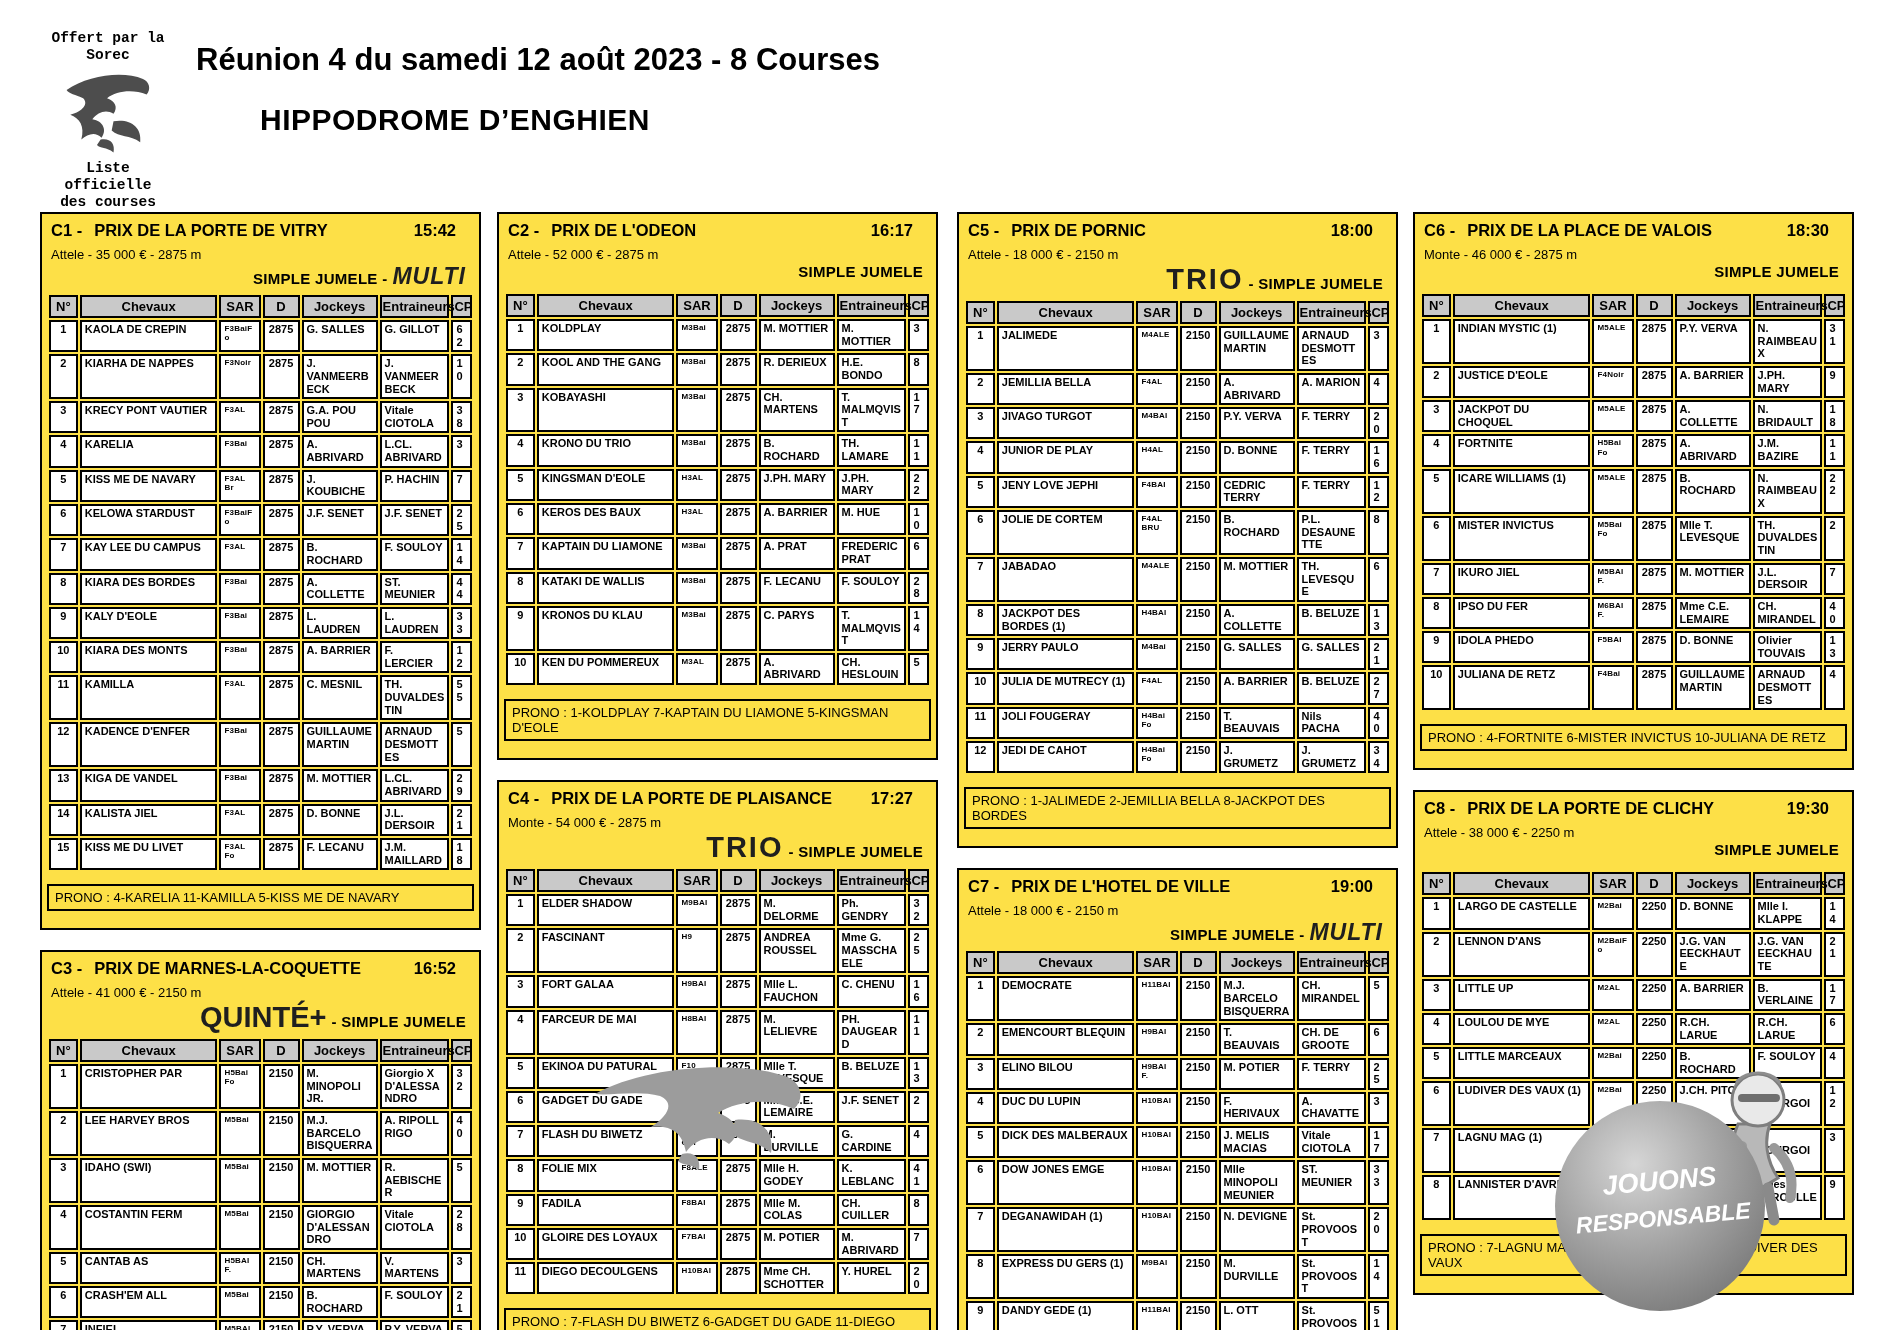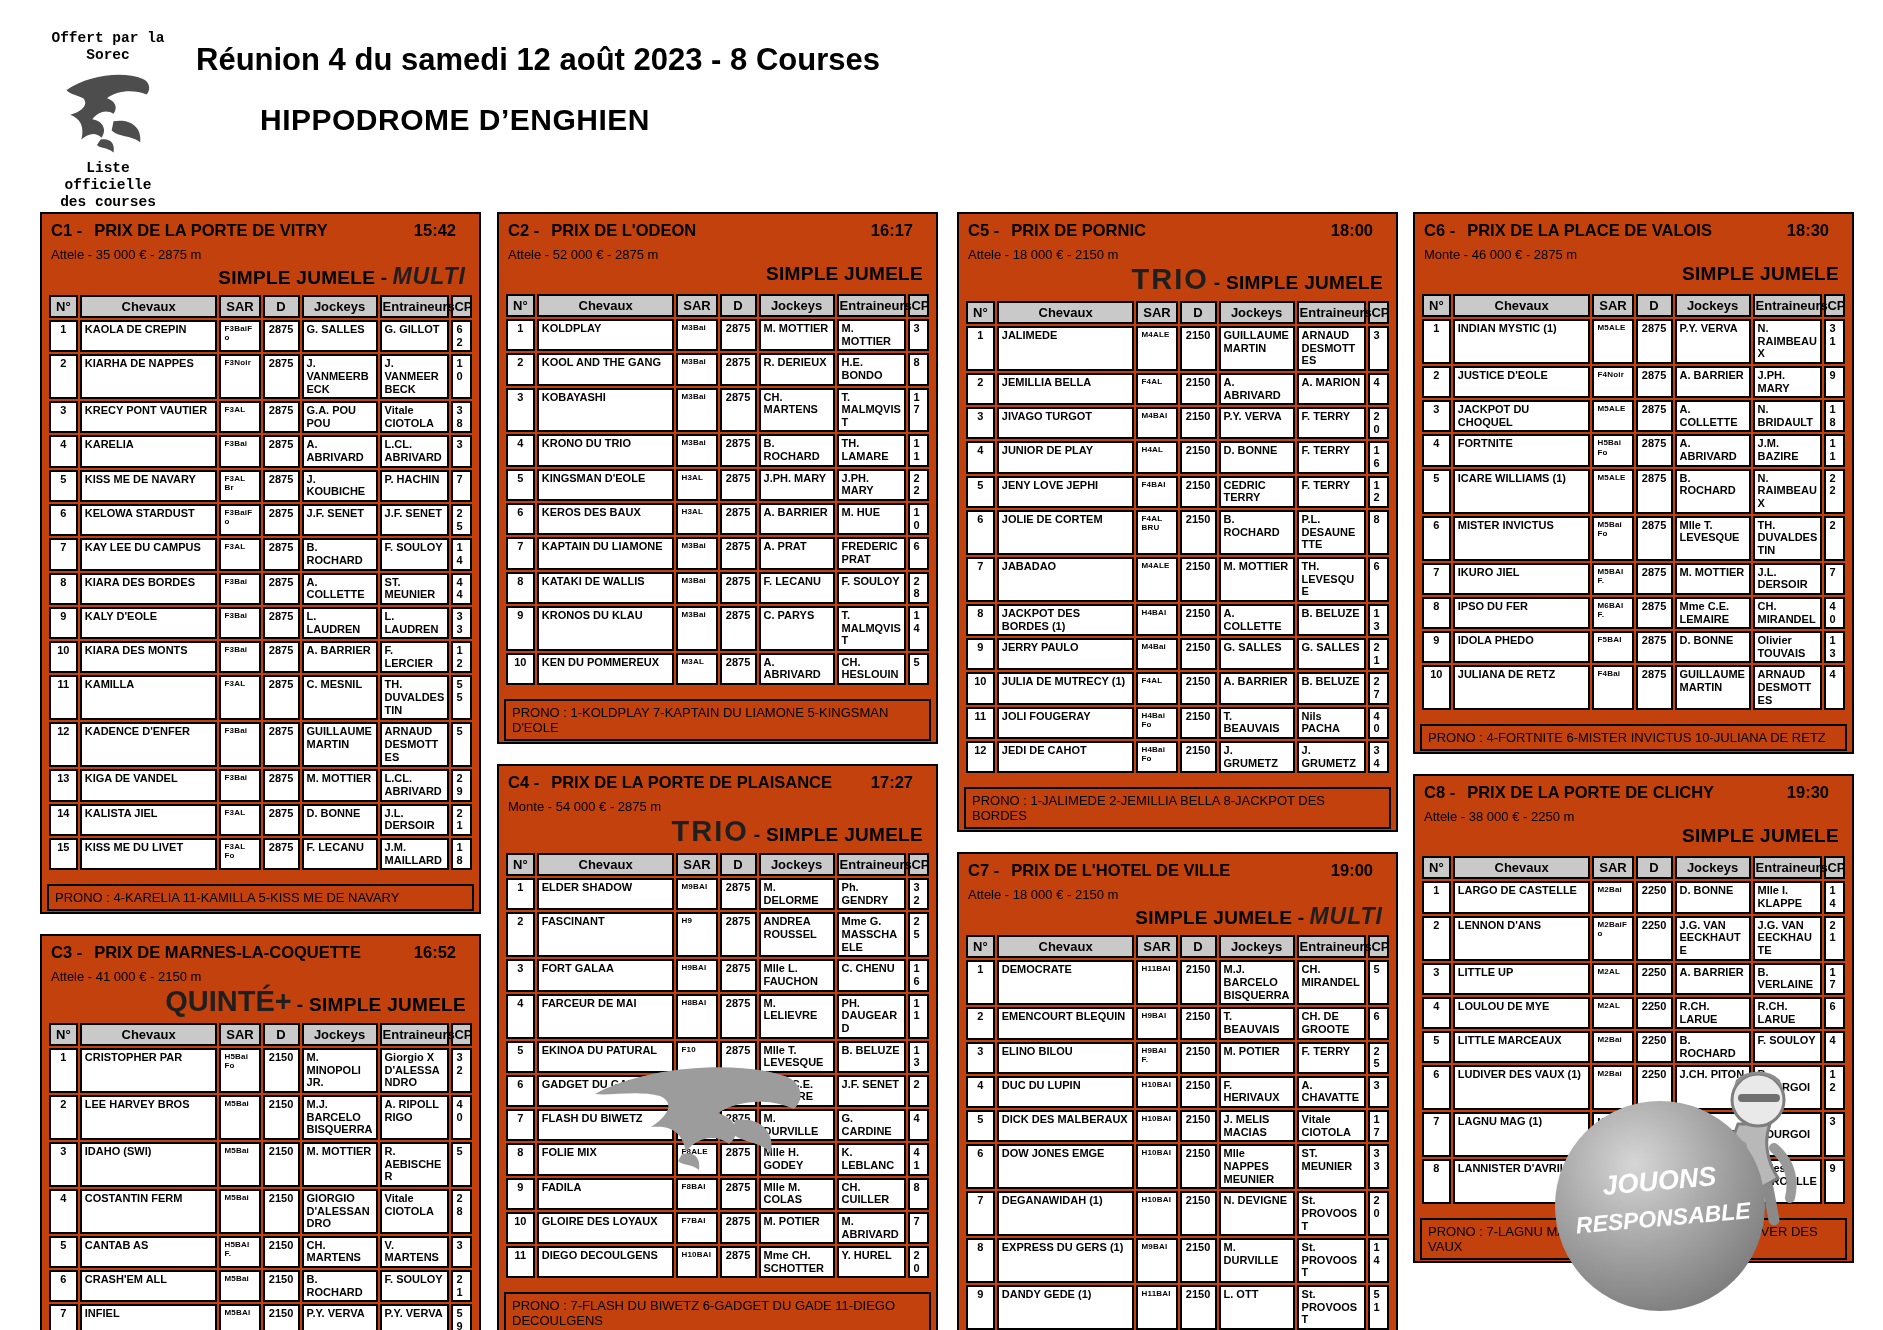--- a/index.html
+++ b/index.html
@@ -8,28 +8,28 @@
   
   .brand{position:absolute;left:42px;top:30px;width:132px;text-align:center}
   .brand .serif{font-family:Liberation Mono, monospace;font-weight:bold;font-size:14.5px;line-height:1.15}
   .brand svg{display:block;margin:3px auto 2px}
   .main-title{position:absolute;left:196px;top:42px;font-size:31px;font-weight:bold;white-space:nowrap}
   .venue{position:absolute;left:260px;top:103px;font-size:30px;font-weight:bold;letter-spacing:.5px}
   
   .col{position:absolute;top:212px;width:441px}
   #col0{left:40px}#col1{left:497px}#col2{left:957px}#col3{left:1413px}
   
-  .race{border:2px solid #000;background:#c2410c;margin-bottom:20px;padding:4px 5px 1px}
+  .race{border:2px solid #000;background:#fde047;margin-bottom:20px;padding:4px 5px 17px}
   .race-head{position:relative;padding:3px 4px 0}
   .race-id,.race-title,.race-time{font-size:16.5px;font-weight:bold}
   .race-title{margin-left:12px}
   .race-time{position:absolute;right:18px;top:3px}
   .race-cond{font-size:13px;margin:7px 0 0 4px}
   .bet-line{display:flex;justify-content:flex-end;align-items:baseline;gap:5px;margin:1px 8px 3px 0;min-height:26px}
-  .bet-plain{font-size:19px;font-weight:bold;letter-spacing:.3px}
+  .bet-plain{font-size:15px;font-weight:bold;letter-spacing:.3px}
   .bet-multi{font-size:23px;font-weight:bold;font-style:italic;letter-spacing:1px;color:#1f1f1f}
   .bet-quinte{font-size:29px;font-weight:bold;color:#1f1f1f}
   .bet-trio{font-size:29px;font-weight:bold;letter-spacing:2px;color:#1f1f1f}
   
   table{width:100%;border-collapse:separate;border-spacing:2px;table-layout:fixed}
   th{background:#c9c9c9;border:2px solid #000;font-size:13px;font-weight:bold;padding:2px 1px}
   td{border:2px solid #000;font-size:11px;font-weight:bold;padding:1px 3px 2px;vertical-align:top;
      word-wrap:break-word;line-height:1.15;background:#fff}
   td.c-num,td.c-d{text-align:center}
   td.c-sar{font-size:8px;padding-top:2px;letter-spacing:.2px}
@@ -791,21 +791,21 @@
             <td class="c-d">2150</td>
             <td class="c-jockey">J. MELIS MACIAS</td>
             <td class="c-trainer">Vitale CIOTOLA</td>
             <td class="c-cp">17</td>
           </tr>
           <tr>
             <td class="c-num">6</td>
             <td class="c-name">DOW JONES EMGE</td>
             <td class="c-sar">H10BAI</td>
             <td class="c-d">2150</td>
-            <td class="c-jockey">Mlle NAPPES MEUNIER</td>
+            <td class="c-jockey">Mlle MINOPOLI MEUNIER</td>
             <td class="c-trainer">ST. MEUNIER</td>
             <td class="c-cp">33</td>
           </tr>
           <tr>
             <td class="c-num">7</td>
             <td class="c-name">DEGANAWIDAH (1)</td>
             <td class="c-sar">H10BAI</td>
             <td class="c-d">2150</td>
             <td class="c-jockey">N. DEVIGNE</td>
             <td class="c-trainer">St. PROVOOST</td>

